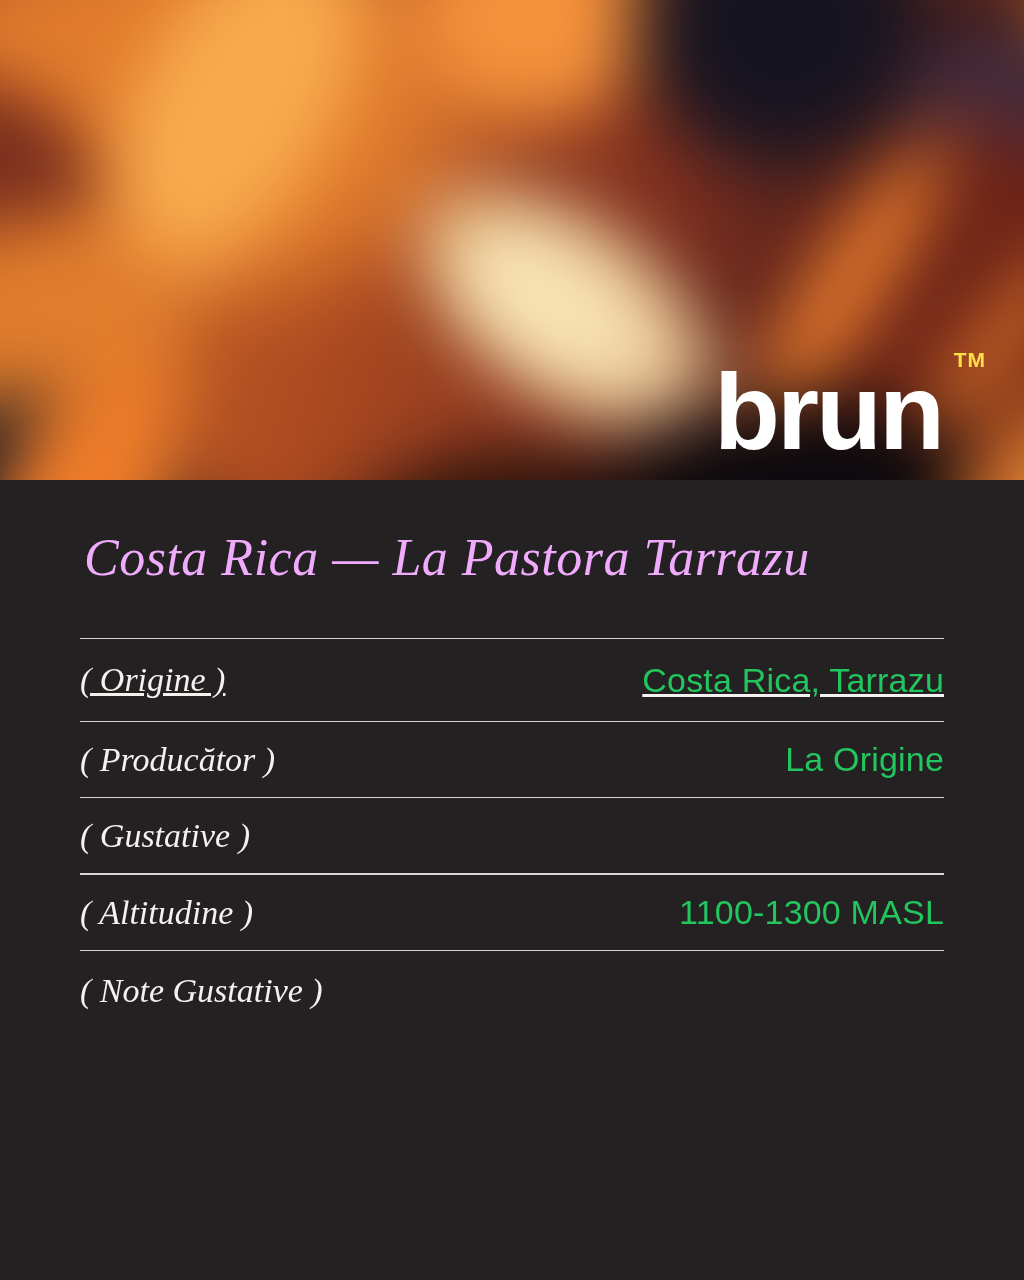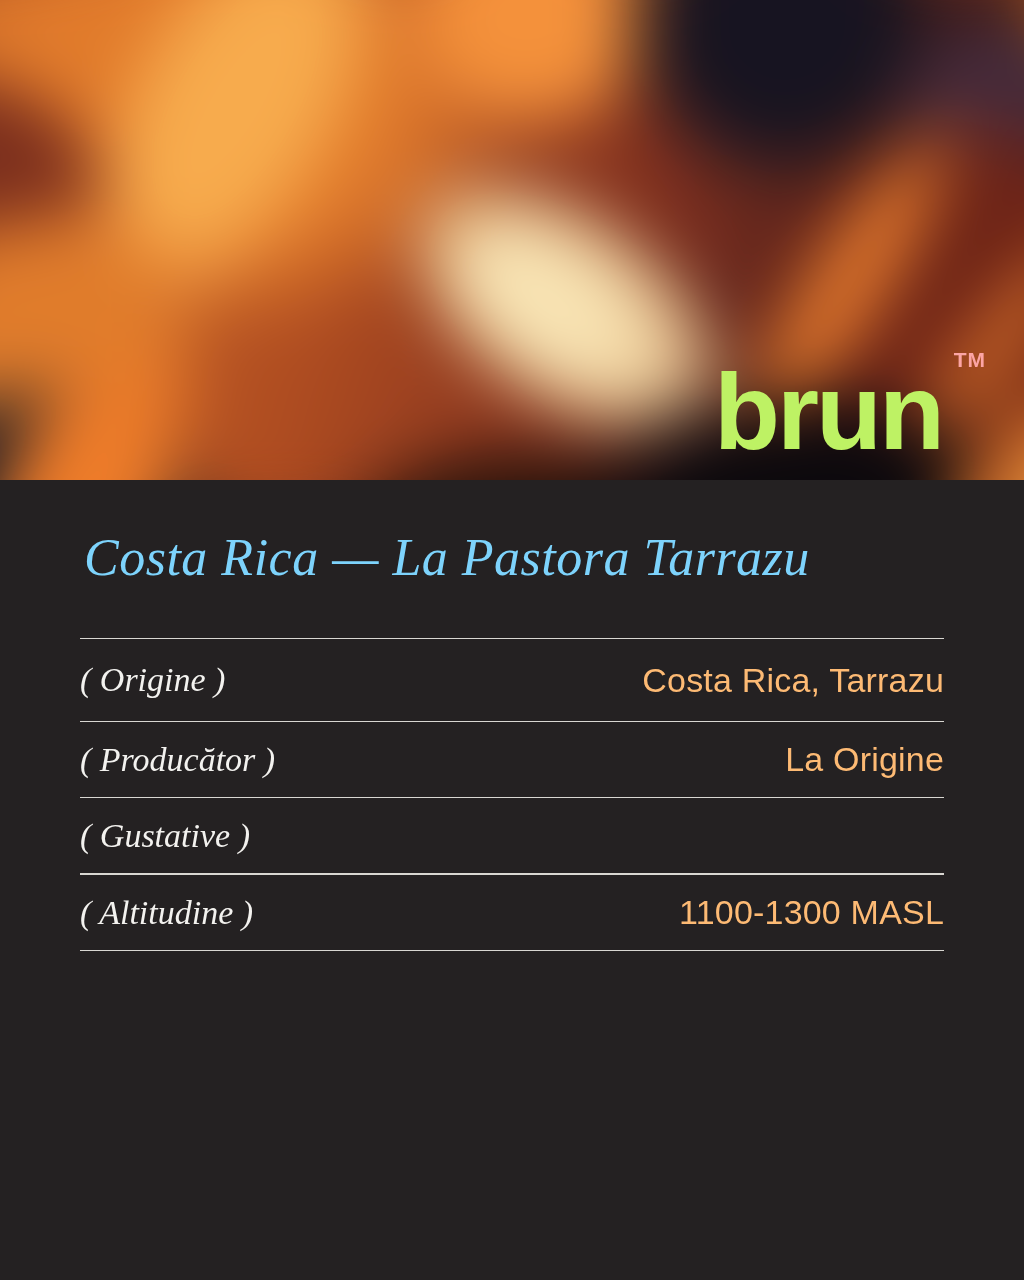--- a/index.html
+++ b/index.html
@@ -26,38 +26,38 @@
   .f12 { left:390px;  top:210px;  width:300px; height:170px; transform:rotate(35deg); background:radial-gradient(closest-side,#f7e4b6 0%,#f7e4b6 40%,rgba(247,228,182,0) 72%); }
   .f13 { left:-80px;  top:150px;  width:380px; height:360px; background:radial-gradient(closest-side,#dc7d30 0%,#dc7d30 45%,rgba(220,125,48,0) 75%); }
   .f14 { left:-140px; top:310px;  width:460px; height:380px; background:radial-gradient(closest-side,#141622 0%,#141622 48%,rgba(20,22,34,0) 78%); }
   .f15 { left:10px;   top:240px;  width:250px; height:460px; transform:rotate(27deg); background:radial-gradient(closest-side,#ea7d2e 0%,#ea7d2e 40%,rgba(234,125,46,0) 72%); }
   .f16 { left:280px;  top:380px;  width:480px; height:240px; background:radial-gradient(closest-side,#2a130c 0%,#2a130c 45%,rgba(42,19,12,0) 76%); }
   .f17 { left:470px;  top:320px;  width:600px; height:340px; background:radial-gradient(closest-side,#0c090d 0%,#0c090d 48%,rgba(12,9,13,0) 78%); }
   .f18 { left:850px;  top:250px;  width:380px; height:400px; background:radial-gradient(closest-side,#702a17 0%,#702a17 45%,rgba(112,42,23,0) 75%); }
   .f19 { left:880px;  top:290px;  width:160px; height:340px; transform:rotate(38deg); background:radial-gradient(closest-side,#c86c2c 0%,#c86c2c 42%,rgba(200,108,44,0) 74%); }
   .f20 { left:940px;  top:350px;  width:150px; height:240px; transform:rotate(38deg); background:radial-gradient(closest-side,#dfa150 0%,#dfa150 40%,rgba(223,161,80,0) 72%); }
 
-  .brand { position:absolute; right:82px; bottom:14px; color:#bef264;
+  .brand { position:absolute; right:82px; bottom:14px; color:#ffffff;
     font-size:108px; font-weight:700; letter-spacing:-3px; line-height:1; }
-  .brand-tm { position:absolute; right:38px; top:349px; color:#fca5a5;
+  .brand-tm { position:absolute; right:38px; top:349px; color:#fde047;
     font-size:21px; font-weight:700; letter-spacing:1px; line-height:1; }
 
   
   .info { position:relative; width:1024px; height:800px; background:#242122; padding:48px 80px 0 80px; }
   .title { font-family:"Liberation Serif","DejaVu Serif",serif; font-style:italic; font-weight:400;
-    font-size:52px; letter-spacing:0.5px; color:#7dd3fc; margin-left:4px; }
+    font-size:52px; letter-spacing:0.5px; color:#f0abfc; margin-left:4px; }
   .sep { border:0; border-top:1px solid #d9d7d2; margin:0; }
   .sep-first { margin-top:51px; }
   .spec-row { display:flex; justify-content:space-between; align-items:center; height:75px; }
-  .spec-row.first { height:82px; }
+  .spec-row.first { height:82px;text-decoration:underline; }
   .spec-row.notes { height:auto; align-items:flex-start; padding-top:13px; }
   .spec-label { font-family:"Liberation Serif","DejaVu Serif",serif; font-style:italic;
     font-size:34px; color:#f3f2ef; white-space:nowrap; }
   .notes .spec-label { line-height:53px; }
-  .spec-value { font-size:34px; color:#fdba74; text-align:left; letter-spacing:0.2px; white-space:nowrap; }
+  .spec-value { font-size:34px; color:#22c55e; text-align:left; letter-spacing:0.2px; white-space:nowrap; }
   .spec-value-multi div { font-size:34px; line-height:53px; letter-spacing:0.2px; }
 </style>
 </head>
 <body>
 
 <div class="hero">
   <div class="flame">
     <div class="f-base"></div>
     <div class="blob f1"></div>
     <div class="blob f2"></div>
@@ -113,14 +113,15 @@
   <hr class="sep">
 
   <div class="spec-row">
     <span class="spec-label">( Altitudine )</span>
     <span class="spec-value">1100-1300 MASL</span>
   </div>
 
   <hr class="sep">
 
   <div class="spec-row notes">
+    <span class="spec-label">( Note Gustative )</span>
   </div>
 </div>
 
 </body></html>

